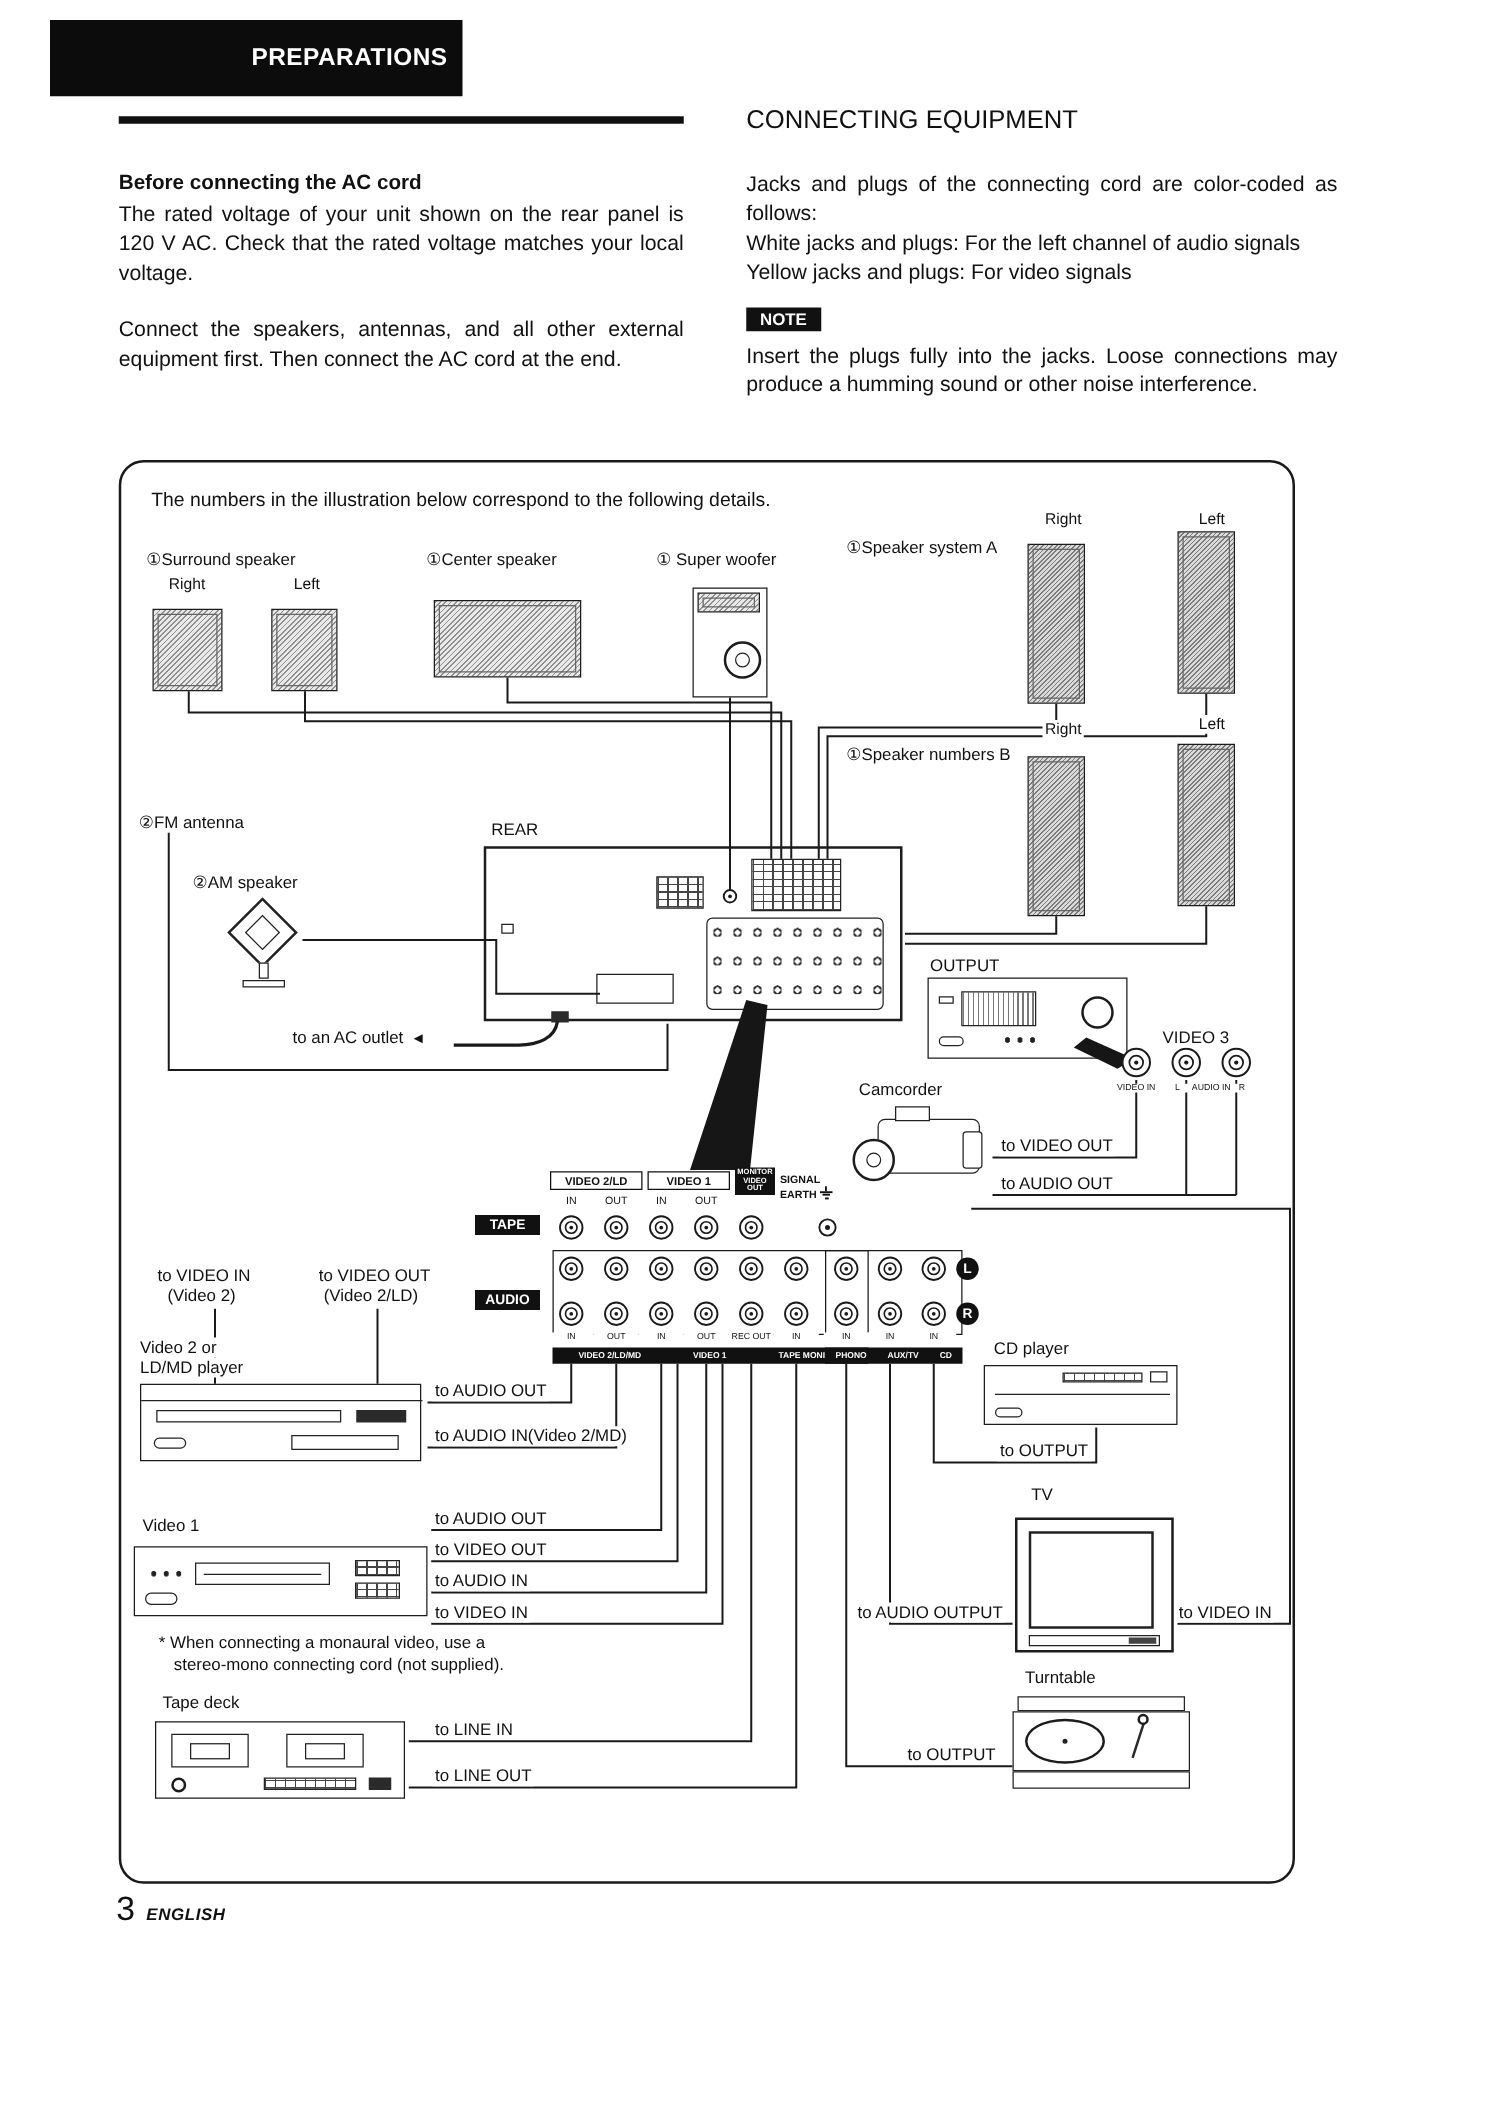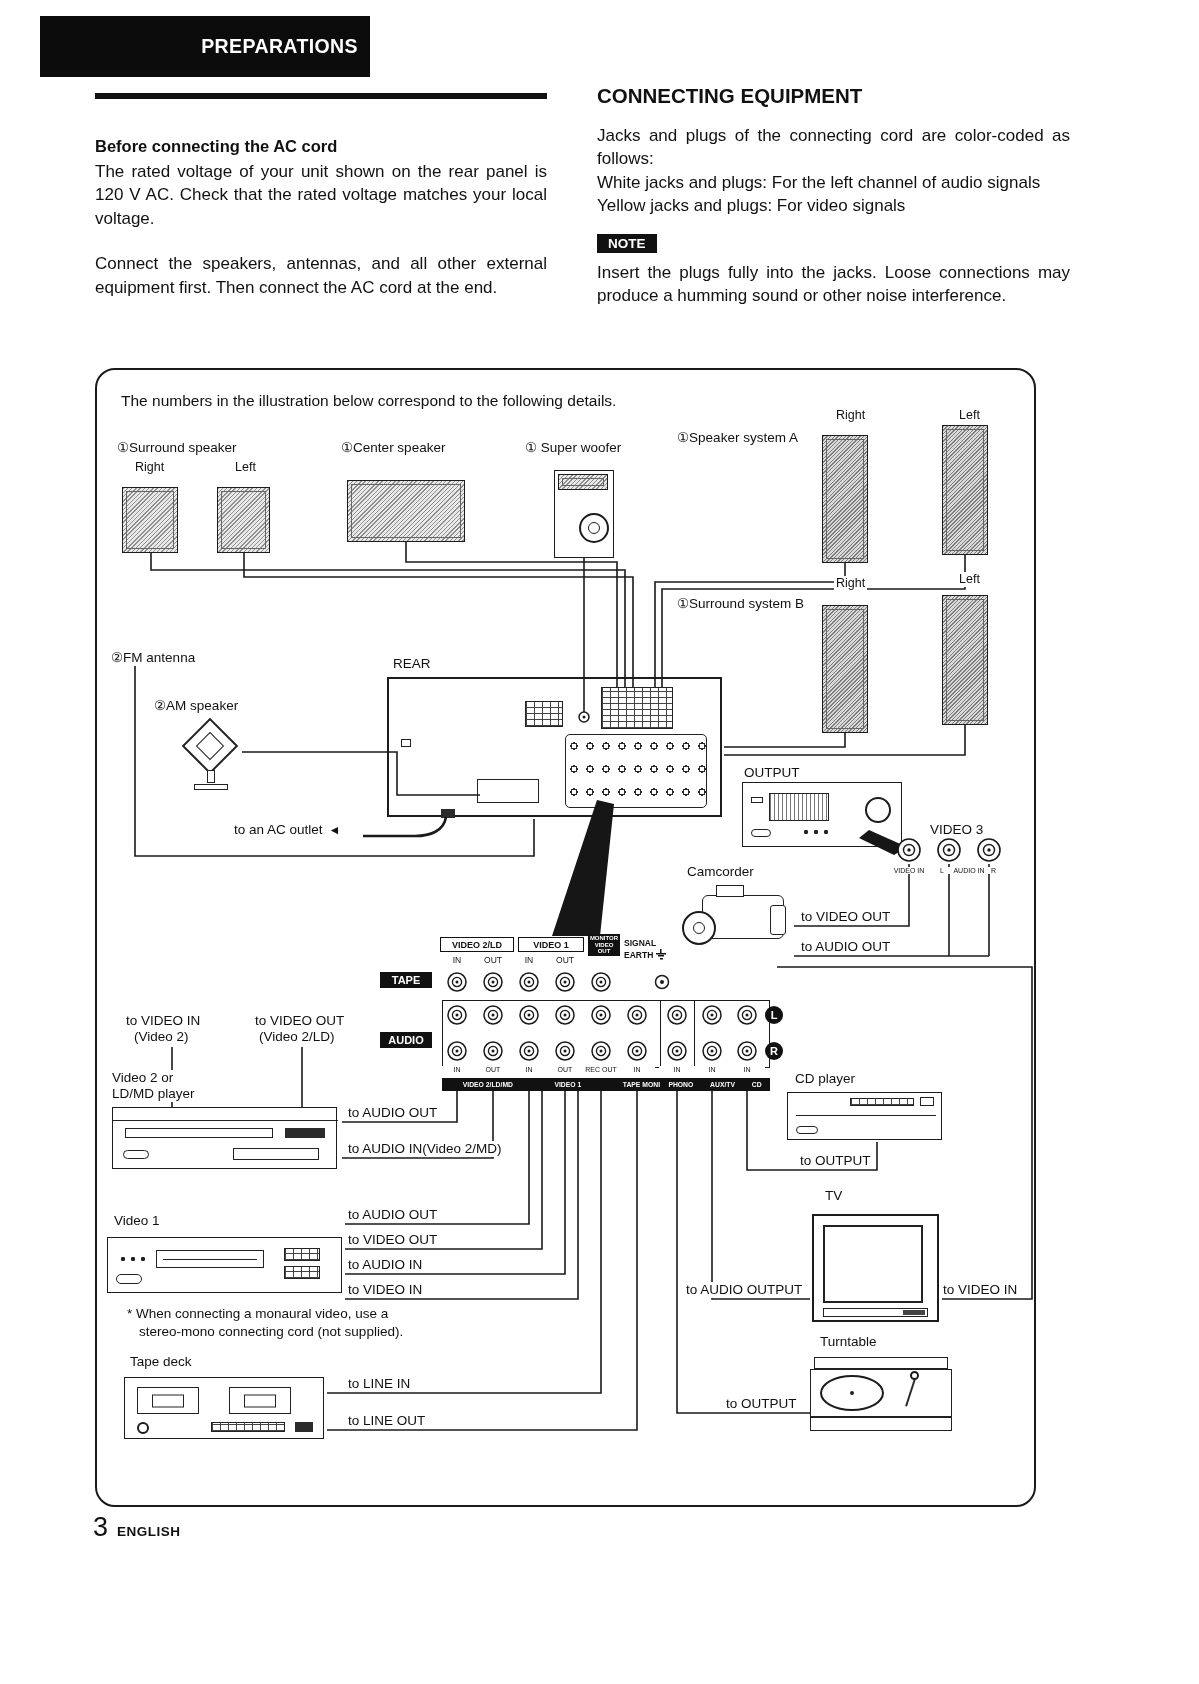--- a/index.html
+++ b/index.html
@@ -14,21 +14,21 @@
   .banner span{color:#fff;font-weight:bold;font-size:19.5px;letter-spacing:.4px}
   
   .col-left{position:absolute;left:95px;top:84px;width:452px}
   .page-title{font-family:"DejaVu Sans","Liberation Sans",sans-serif;font-size:34px;
               font-weight:bold;letter-spacing:-.5px}
   .title-rule{height:6px;background:#111;margin-top:9px}
   .lead-gap{height:38px}
   .subhead{font-size:16.5px;font-weight:bold;margin-bottom:4px}
   .body-p{font-size:17px;line-height:1.38;text-align:justify;margin-bottom:22px}
   .col-right{position:absolute;left:597px;top:84px;width:473px}
-  .col-right h2{font-size:20.5px;font-weight:bold;margin-bottom:16px}
+  .col-right h2{font-size:20.5px;font-weight:normal;margin-bottom:28px}
   .tight{margin-bottom:0}
   .note-badge{display:inline-block;background:#111;color:#fff;font-weight:bold;
               font-size:13.5px;padding:2px 11px;margin:16px 0 8px}
   
   .diagram{position:absolute;left:95px;top:368px;width:941px;height:1139px;
            border:2.2px solid #1a1a1a;border-radius:20px}
   .wires{position:absolute;left:0;top:0;width:941px;height:1139px}
   .dl{position:absolute;font-size:13.5px;line-height:1.18;background:#fff;
       padding:0 2px;white-space:nowrap}
   .dl-s{font-size:12.5px}
@@ -75,21 +75,21 @@
   .v3lbl{position:absolute;font-size:7px;text-align:center;background:#fff;white-space:nowrap}
   .gnd{display:inline-block;width:10px;height:11px;margin-left:3px;vertical-align:-2px;
        background-image:linear-gradient(#111,#111),linear-gradient(#111,#111),
                         linear-gradient(#111,#111),linear-gradient(#111,#111);
        background-size:1.5px 4px,10px 1.5px,6px 1.5px,3px 1.5px;
        background-position:4.2px 0,0 4px,2px 6.5px,3.5px 9px;background-repeat:no-repeat}
   .arrow{margin-left:6px;font-size:12px}
   
   .footer{position:absolute;left:93px;top:1512px;display:flex;align-items:baseline}
   .pg{font-size:27px}
-  .lang{font-size:13.5px;font-weight:bold;margin-left:9px;letter-spacing:.5px}
+  .lang{font-size:13.5px;font-weight:bold;font-style:italic;margin-left:9px;letter-spacing:.5px}
 </style>
 </head>
 <body>
 
 <div class="banner">
   <span>PREPARATIONS</span>
 </div>
 
 <div class="col-left">
   <div class="title-rule"></div>
@@ -351,21 +351,21 @@
   <div class="dl dl-s" style="left:737px;top:38px">Right</div>
   <div class="dl dl-s" style="left:860px;top:38px">Left</div>
   <div class="dl" style="left:18px;top:70px">①Surround speaker</div>
   <div class="dl dl-s" style="left:36px;top:90px">Right</div>
   <div class="dl dl-s" style="left:136px;top:90px">Left</div>
   <div class="dl" style="left:242px;top:70px">①Center speaker</div>
   <div class="dl" style="left:426px;top:70px">① Super woofer</div>
   <div class="dl" style="left:578px;top:60px">①Speaker system A</div>
   <div class="dl dl-s" style="left:737px;top:206px">Right</div>
   <div class="dl dl-s" style="left:860px;top:202px">Left</div>
-  <div class="dl" style="left:578px;top:226px">①Surround system B</div>
+  <div class="dl" style="left:578px;top:226px">①Speaker numbers B</div>
 
   <div class="dl" style="left:12px;top:280px">②FM antenna</div>
   <div class="dl" style="left:55px;top:328px">②AM speaker</div>
   <div class="dl" style="left:294px;top:286px">REAR</div>
 
   <div class="dl" style="left:135px;top:452px">
     <span>to an AC outlet</span><span class="arrow">◄</span>
   </div>
 
   <div class="dl" style="left:645px;top:395px">OUTPUT</div>

